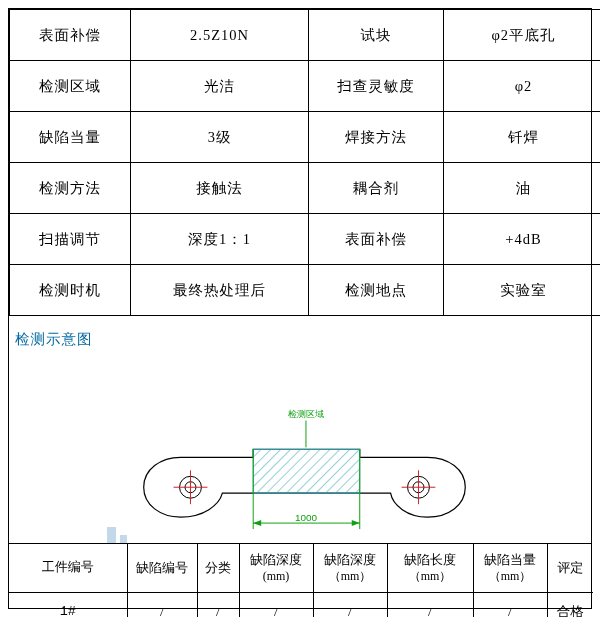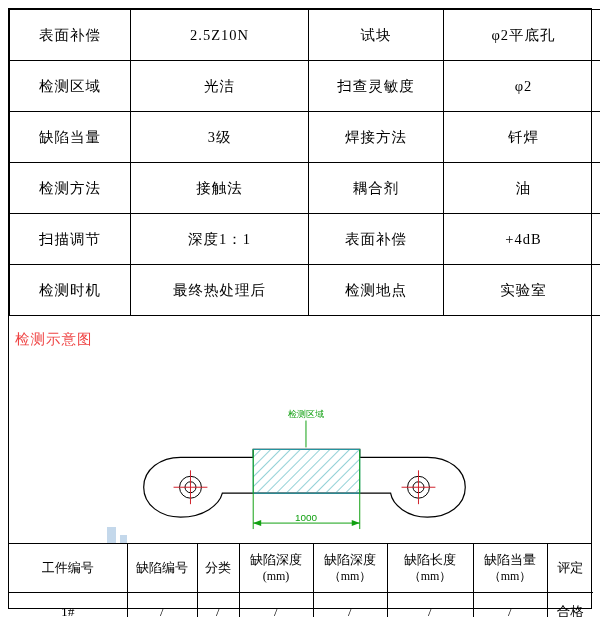--- a/index.html
+++ b/index.html
@@ -58,21 +58,21 @@
     position: relative;
     box-sizing: border-box;
     overflow: hidden;
   }
   .diagram-label {
     position: absolute;
     left: 6px;
     top: 14px;
     font-size: 14.5px;
     letter-spacing: 1px;
-    color: #ef4444;
+    color: #0369a1;
   }
   .drawing {
     position: absolute;
     left: 0;
     top: 0;
     width: 100%;
     height: 100%;
   }
   
   table.bottom {
@@ -88,21 +88,21 @@
     font-size: 13px;
     line-height: 1.25;
   }
   table.bottom tr.head td {
     height: 46px;
   }
   table.bottom tr.datarow td {
     height: 36px;
     font-size: 13.5px;
   }
-  table.bottom td:first-child { border-left: none; }
+  table.bottom td:first-child { border-left: none; font-family: Liberation Mono, monospace; }
   table.bottom td:last-child { border-right: none; }
   .diagram-row { border-left: none; border-right: none; }
   .sub { font-size: 12px; }
   
   .watermark {
     position: absolute;
     left: 0;
     top: 195px;
     width: 584px;
     height: 220px;

